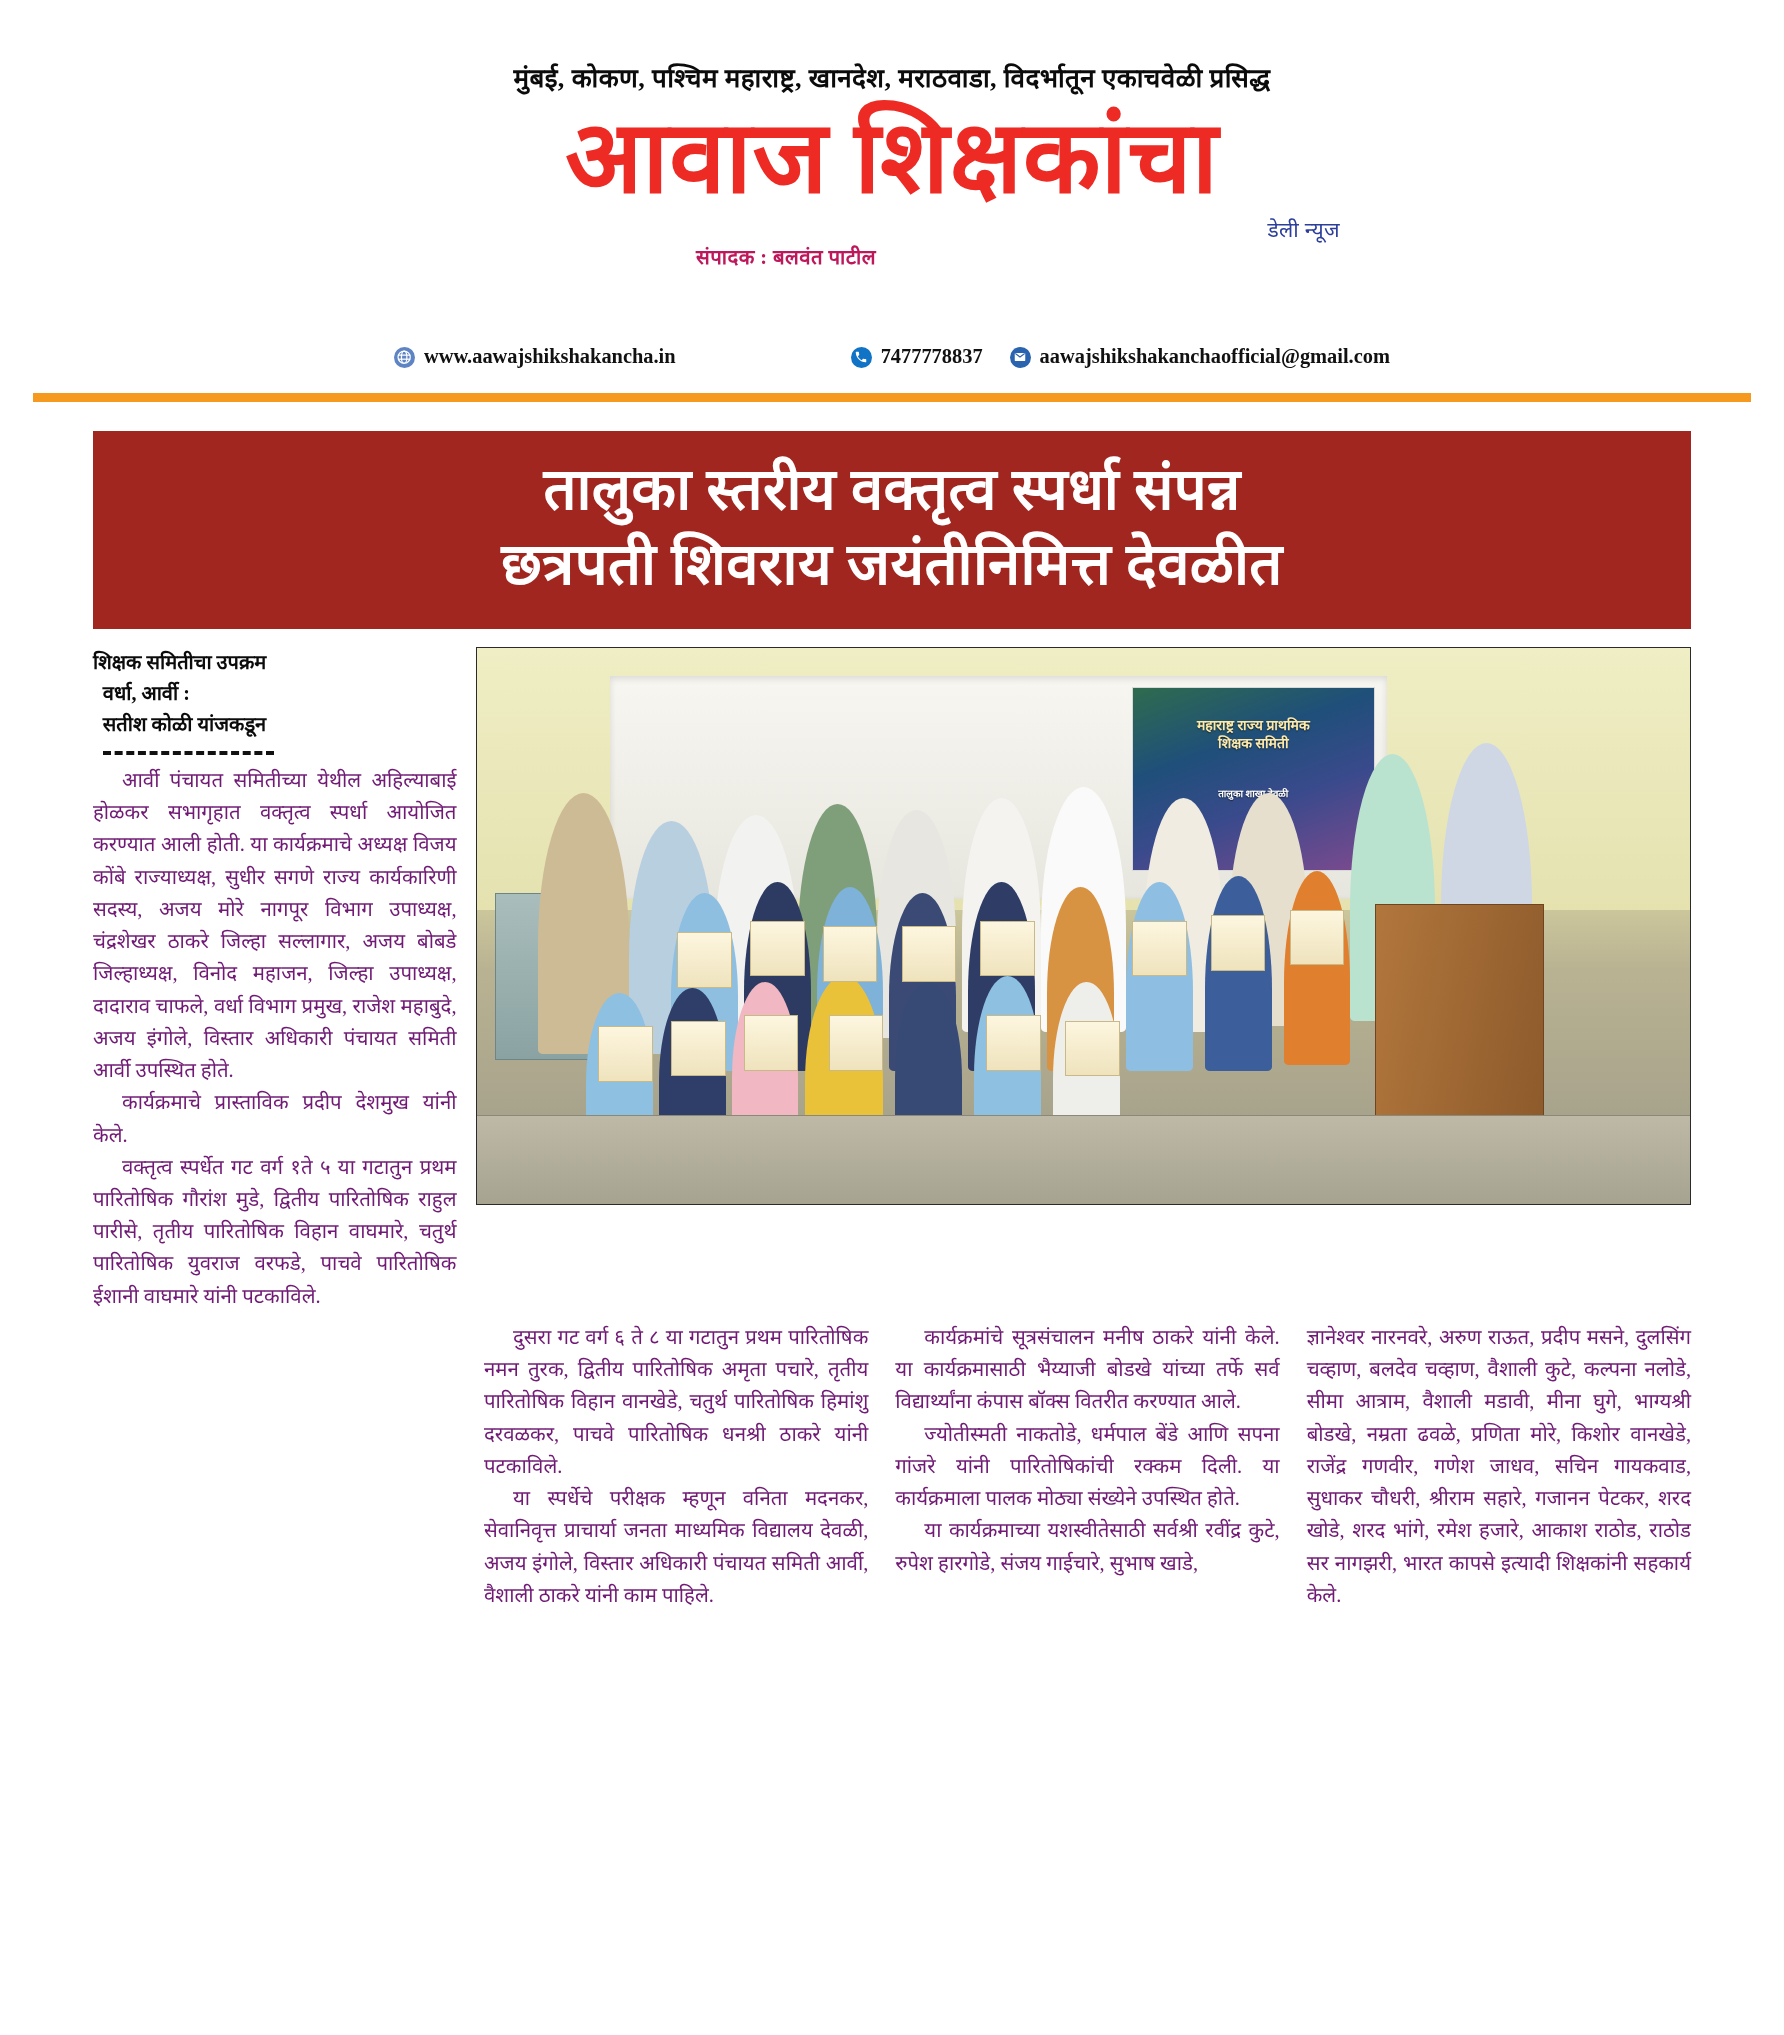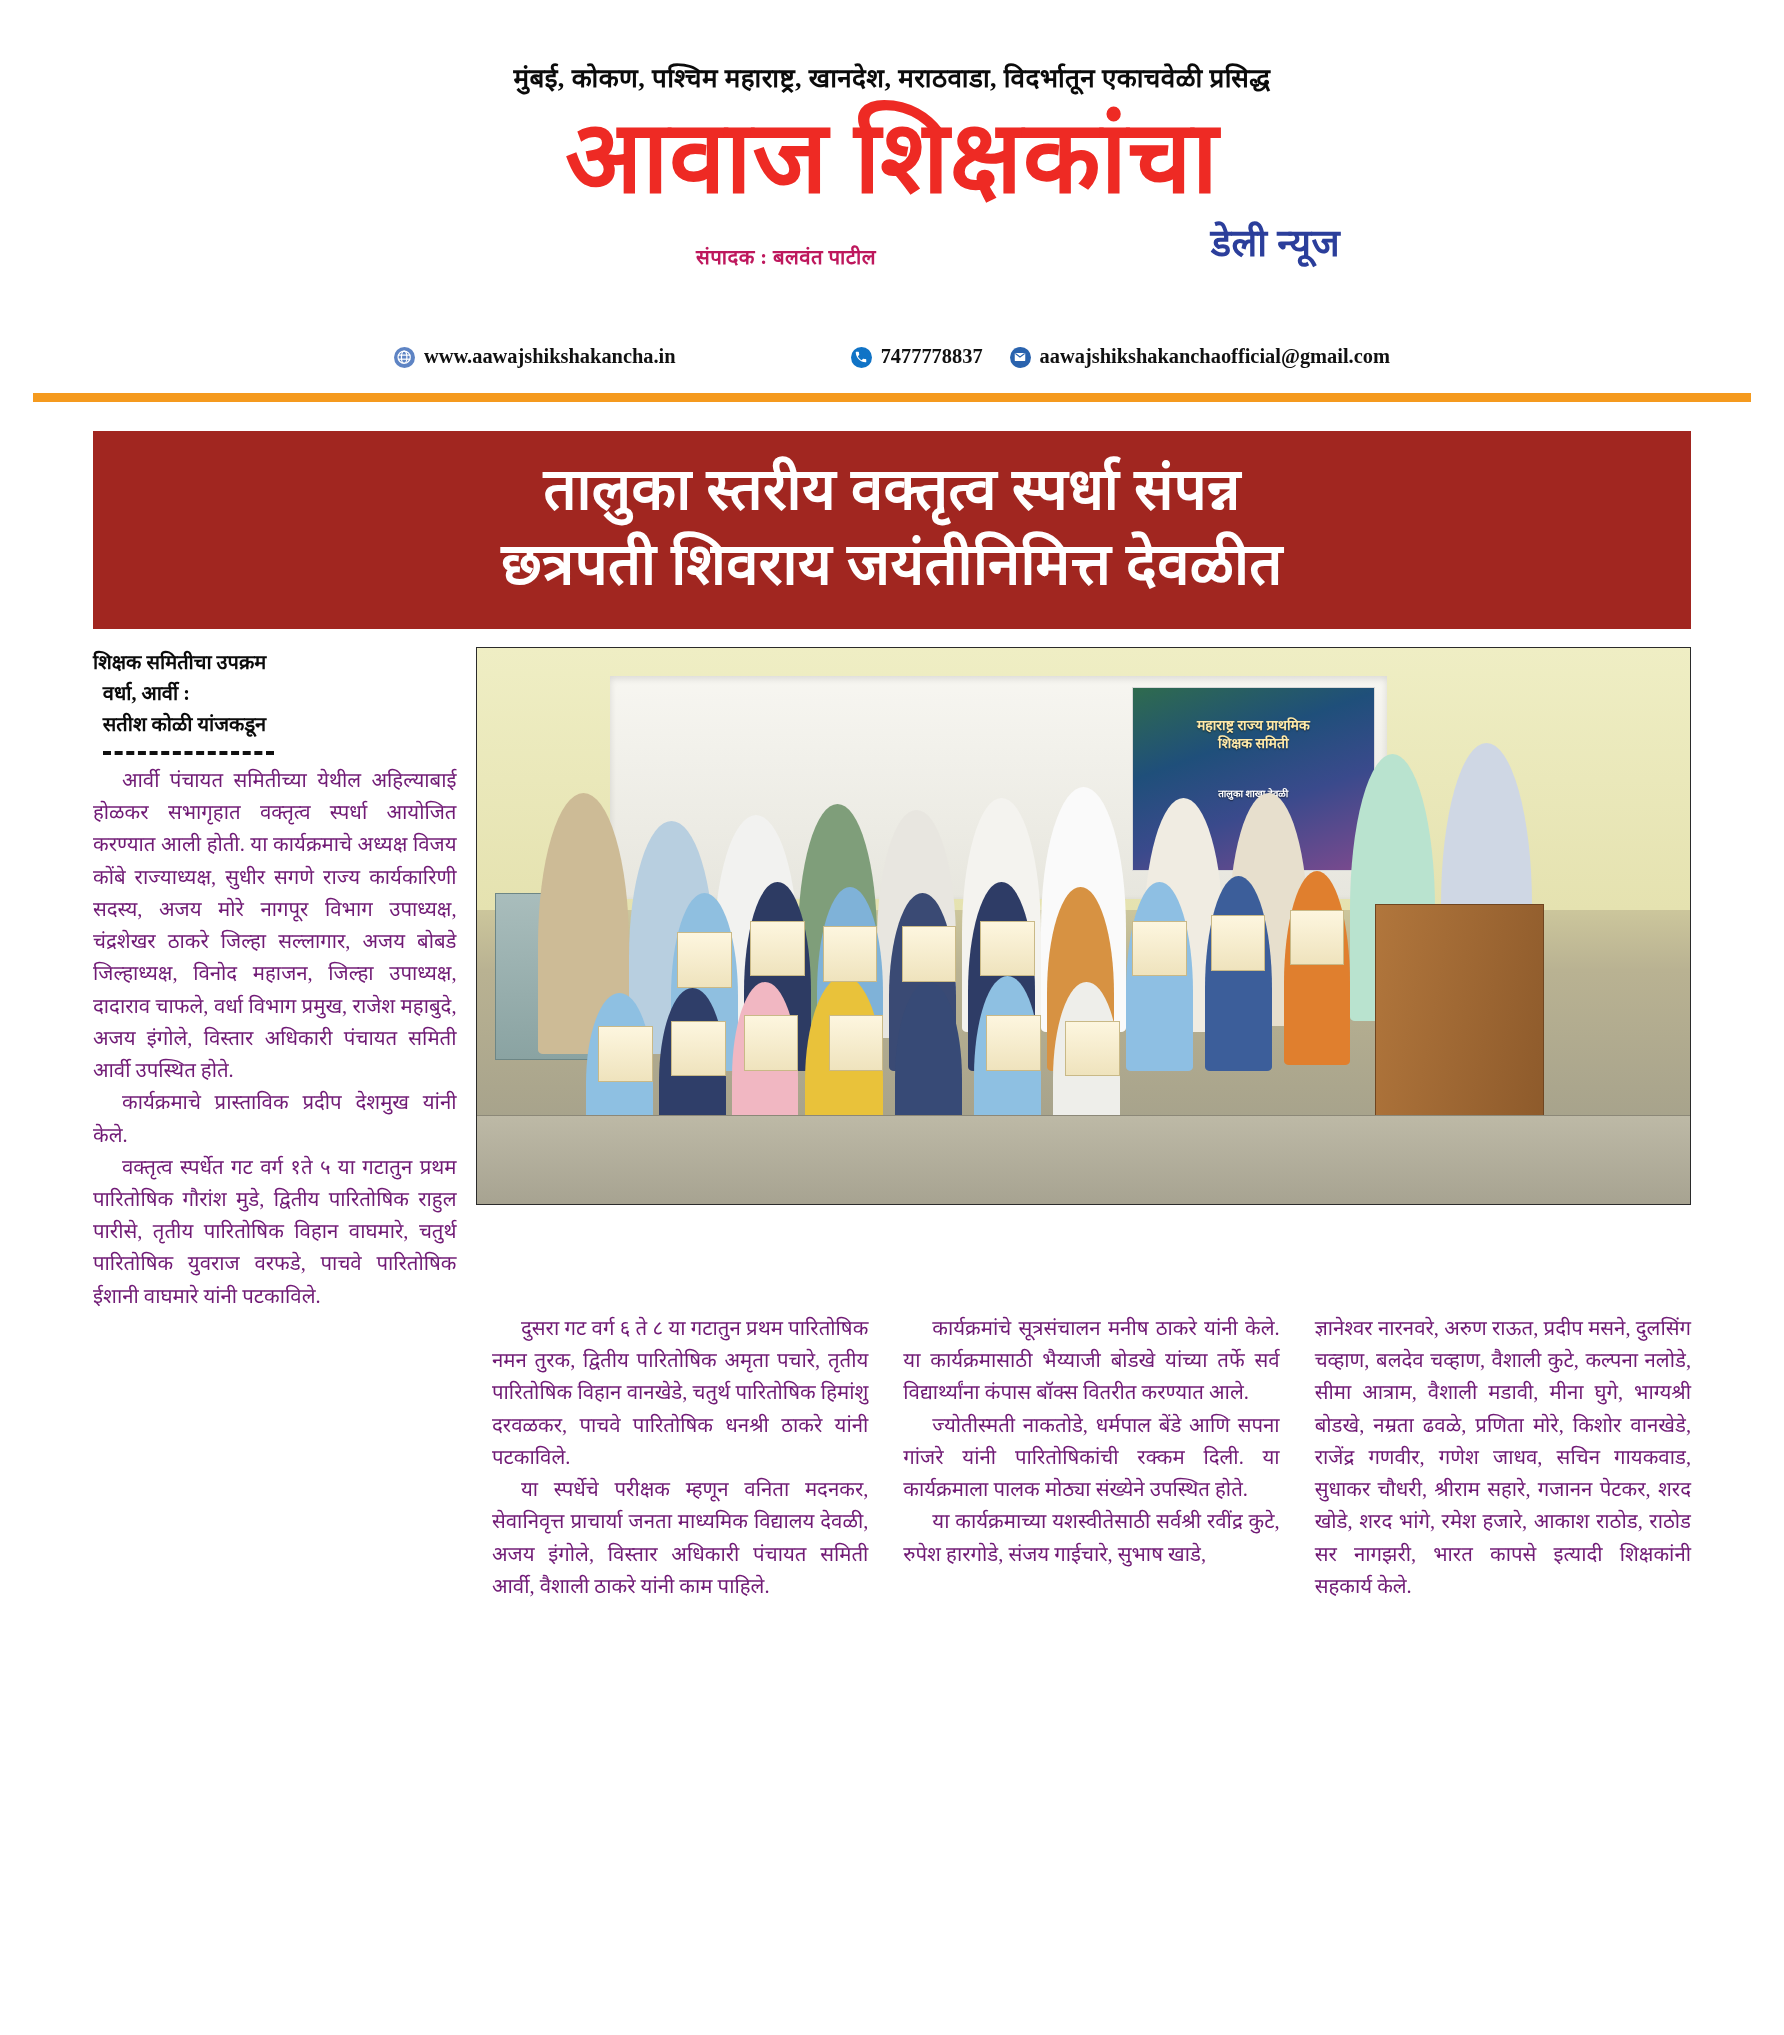--- a/index.html
+++ b/index.html
@@ -46,22 +46,22 @@
     line-height: 1.0;
     color: #EE2A24;
     letter-spacing: 0.8px;
     margin: 0;
   }
   .daily-news {
     position: absolute;
     right: 444px;
     top: 107px;
     font-family: "Liberation Serif", "DejaVu Serif", serif;
-    font-weight: bold;
-    font-size: 38px;
+    font-weight: normal;
+    font-size: 21px;
     color: #2B3E9B;
     letter-spacing: 0.4px;
   }
   .editor-line {
     position: absolute;
     left: 50%;
     transform: translateX(-50%);
     margin-left: -106px;
     top: 134px;
     font-family: "Liberation Serif", "DejaVu Serif", serif;
@@ -211,21 +211,22 @@
   .ph-people { position: absolute; left: 0; top: 0; width: 100%; height: 100%; }
   .fg { position: absolute; border-radius: 50% 50% 4.9px 4.9px / 58% 58% 4.1px 4.1px; }
   .cert {
     position: absolute;
     background: linear-gradient(#fdf6df,#efe3bd);
     border: 0.8px solid #c9b987;
   }
 
   .row-cols {
     display: flex;
-    gap: 16px;
+    margin-top: 9px;
+    gap: 8px;
   }
   .bodycol {
     flex: 1 1 0;
     padding-right: 19px;
   }
   .bodycol:last-child { padding-right: 0; }
   .bodycol.first { flex: 0 0 383px; }
 
   p.body {
     margin: 0;

